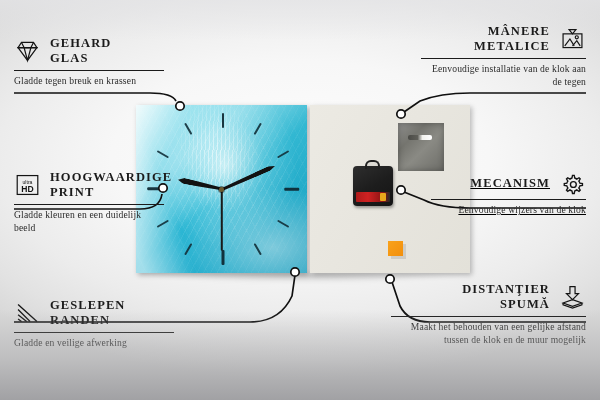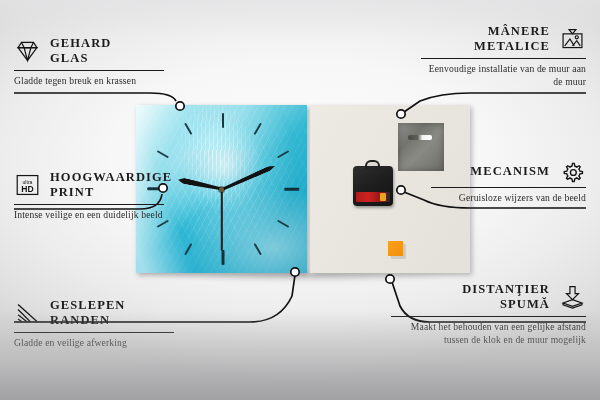--- a/index.html
+++ b/index.html
@@ -142,21 +142,21 @@
   .ico svg { display:block; width:100%; height:100%; }
 
   #c1 { left:14px; top:36px; width:150px; }
   #c1 .rule { width:150px; }
   #c2 { left:14px; top:170px; width:150px; }
   #c2 .rule { width:150px; }
   #c3 { left:14px; top:298px; width:160px; }
   #c3 .rule { width:160px; }
   #c4 { right:14px; top:24px; width:165px; }
   #c4 .rule { width:165px; margin-left:auto; }
-  #c5 { right:14px; top:160px; width:155px; }
+  #c5 { right:14px; top:172px; width:155px;text-decoration:underline; }
   #c5 .rule { width:155px; margin-left:auto; }
   #c6 { right:14px; top:282px; width:195px; }
   #c6 .rule { width:195px; margin-left:auto; }
 
   #lines { position:absolute; inset:0; pointer-events:none; }
 </style>
 </head>
 <body>
 
 <div id="stage">
@@ -249,21 +249,21 @@
       <span class="ico">
         <svg viewBox="0 0 30 28">
           <rect x="3" y="3" width="24" height="22" fill="none" stroke="#141414" stroke-width="1.4"></rect>
           <text x="15" y="13" font-family="Liberation Sans, sans-serif" font-size="6" text-anchor="middle" fill="#141414">ultra</text>
           <text x="15" y="22" font-family="Liberation Sans, sans-serif" font-size="10" font-weight="bold" text-anchor="middle" fill="#141414">HD</text>
         </svg>
       </span>
       <span class="title"><span>HOOGWAARDIGE</span><br><span>PRINT</span></span>
     </div>
     <div class="rule"></div>
-    <div class="desc">Intense veilige en een duidelijk beeld</div>
+    <div class="desc">Gladde kleuren en een duidelijk beeld</div>
   </div>
 
   <div class="callout left" id="c3">
     <div class="head">
       <span class="ico">
         <svg viewBox="0 0 30 28">
             <g stroke="#141414" stroke-width="1.5" fill="none">
           <path d="M4,4 L26,24"></path>
               <path d="M4,10 L18,24"></path>
               <path d="M4,16 L14,24"></path>
@@ -286,37 +286,37 @@
           <rect x="4" y="8" width="22" height="16"></rect>
           <path d="M15,8 L11,3 L19,3 Z"></path>
           <path d="M6,22 L12,14 L17,22"></path>
               <path d="M15,22 L20,16 L24,22"></path>
           <circle cx="20" cy="12" r="1.8"></circle>
         </g>
           </svg>
       </span>
     </div>
     <div class="rule"></div>
-    <div class="desc">Eenvoudige installatie van de muur aan de muur</div>
+    <div class="desc">Eenvoudige installatie van de klok aan de tegen</div>
   </div>
 
   <div class="callout right" id="c5">
     <div class="head">
       <span class="title"><span>MECANISM</span><br></span>
       <span class="ico">
         <svg viewBox="0 0 30 28">
             <g fill="none" stroke="#141414" stroke-width="1.6">
           <path d="M15,4 L17,4 L17.6,7 A7.5,7.5 0 0 1 20,8.3 L22.6,6.7 L24,8.1 L22.4,10.7 A7.5,7.5 0 0 1 23.6,13 L26.6,13.6 L26.6,15.6 L23.6,16.2 A7.5,7.5 0 0 1 22.4,18.6 L24,21.1 L22.6,22.5 L20,20.9 A7.5,7.5 0 0 1 17.6,22.1 L17,25.1 L15,25.1 L14.4,22.1 A7.5,7.5 0 0 1 12,20.9 L9.4,22.5 L8,21.1 L9.6,18.6 A7.5,7.5 0 0 1 8.4,16.2 L5.4,15.6 L5.4,13.6 L8.4,13 A7.5,7.5 0 0 1 9.6,10.7 L8,8.1 L9.4,6.7 L12,8.3 A7.5,7.5 0 0 1 14.4,7 Z"></path>
           <circle cx="16" cy="14.6" r="3.4"></circle>
         </g>
           </svg>
       </span>
     </div>
     <div class="rule"></div>
-    <div class="desc">Geruisloze wijzers van de beeld</div>
+    <div class="desc">Eenvoudige wijzers van de klok</div>
   </div>
 
   <div class="callout right" id="c6">
     <div class="head">
       <span class="title"><span>DISTANŢIER</span><br><span>SPUMĂ</span></span>
       <span class="ico">
         <svg viewBox="0 0 30 28">
             <g fill="none" stroke="#141414" stroke-width="1.4">
           <path d="M12,2 L18,2 L18,10 L22,10 L15,17 L8,10 L12,10 Z"></path>
           <path d="M15,17 L26,21 L15,25 L4,21 Z"></path>

